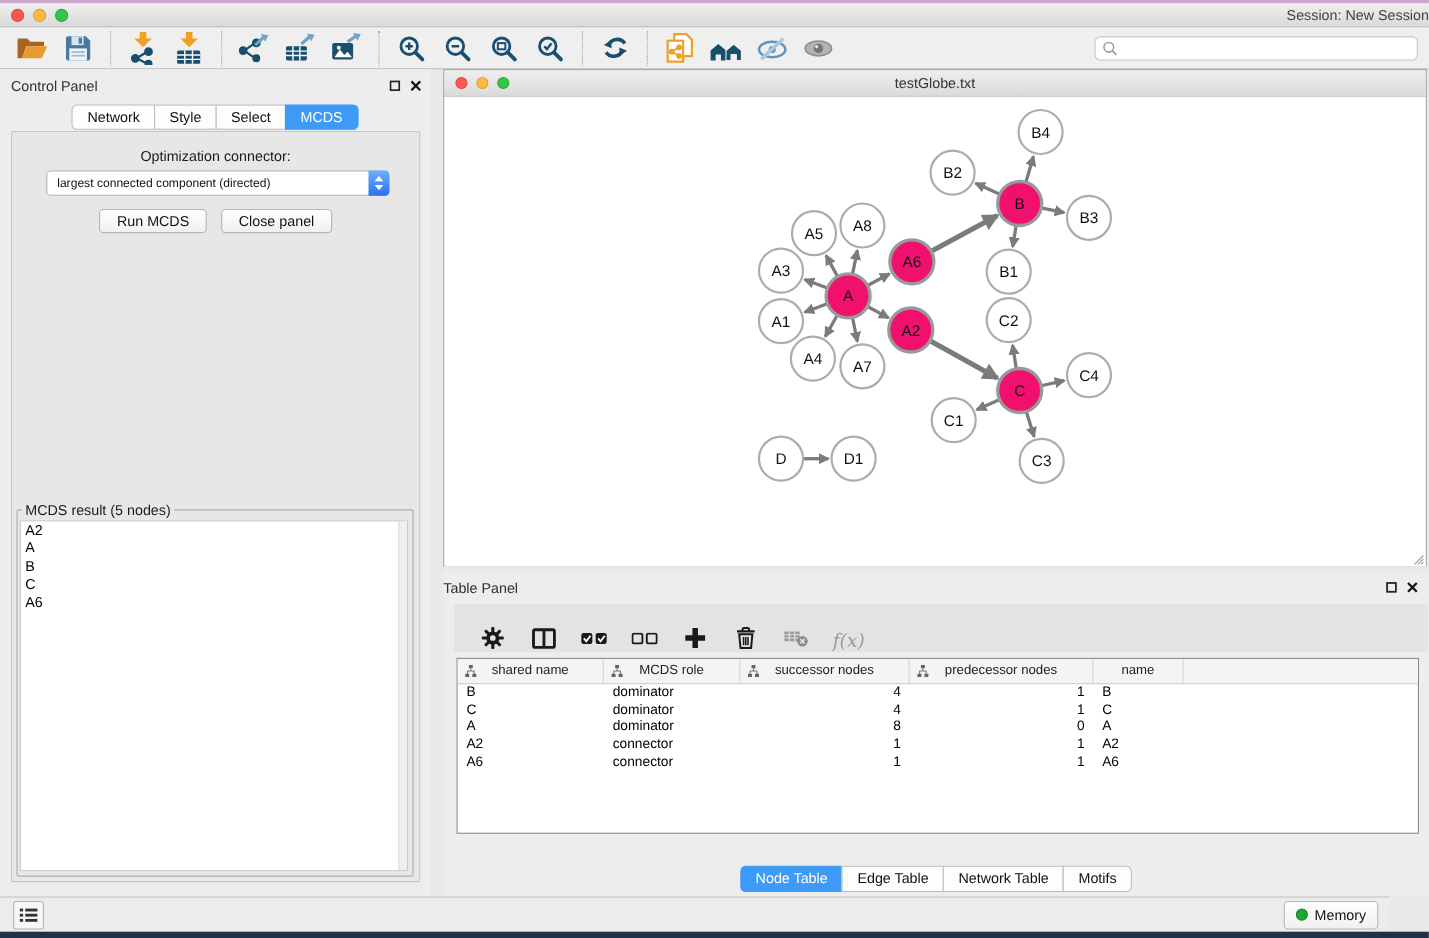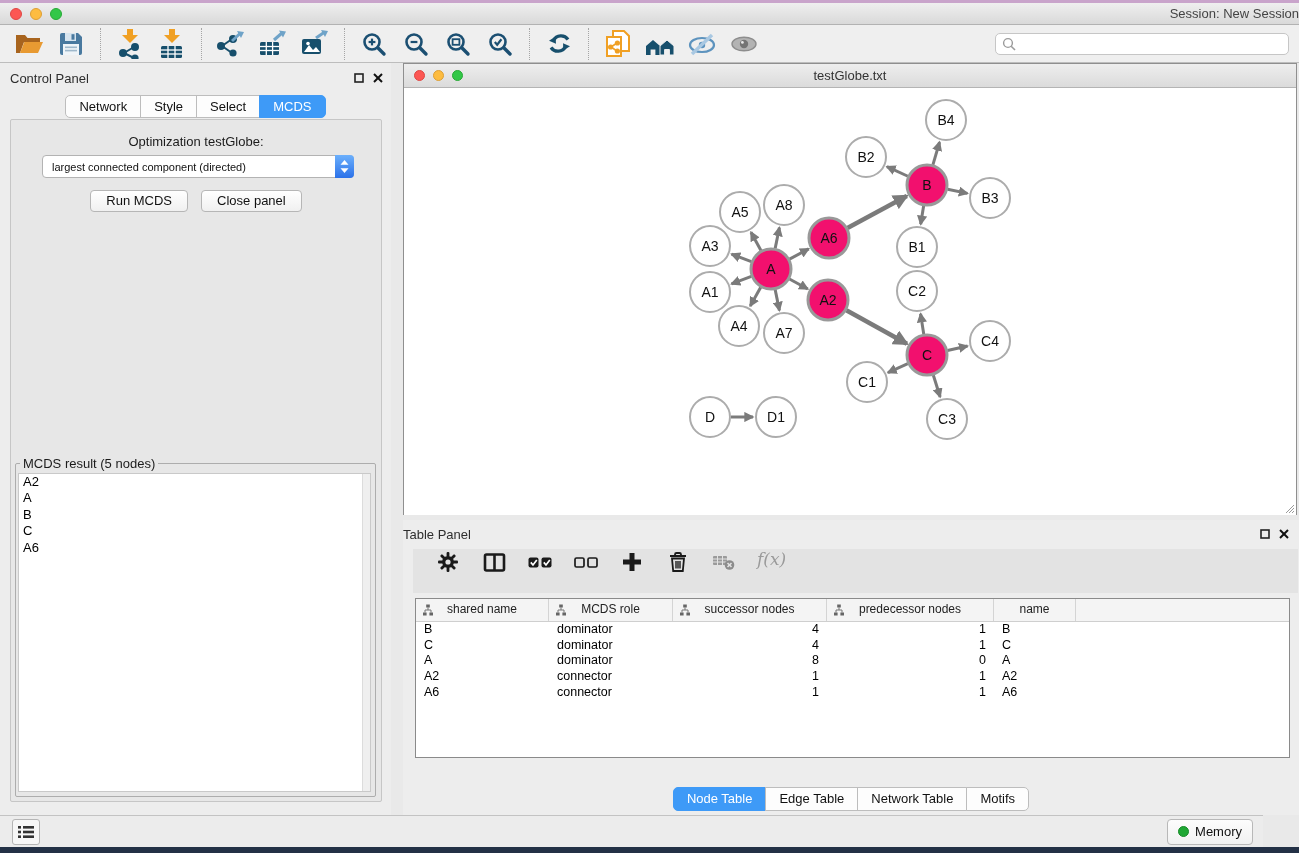--- a/index.html
+++ b/index.html
@@ -70,21 +70,21 @@
     display:flex;align-items:center;position:relative;}
   .nw-titlebar .light{width:11px;height:11px;}
   .nw-title{position:absolute;left:0;right:0;text-align:center;font-size:13px;color:#333;}
   .nw-canvas{position:relative;width:892px;height:427px;background:#fff;}
   .resize-grip{position:absolute;right:1px;bottom:1px;}
 
   
   .table-panel{position:absolute;left:403px;top:520px;width:896px;height:295px;background:#EDEDED;}
   .tp-header{position:absolute;left:0;right:10px;top:6px;height:16px;display:flex;align-items:center;}
   .tp-toolbar{position:absolute;left:10px;right:1px;top:29px;height:44px;background:#E3E3E3;
-    display:flex;align-items:flex-start;gap:20px;padding-left:22px;box-sizing:border-box;}
+    display:flex;align-items:flex-end;gap:20px;padding-left:22px;box-sizing:border-box;}
   .tp-tool{display:flex;align-items:center;justify-content:center;width:26px;height:26px;}
   .fx{font-family:"DejaVu Serif",serif;font-style:italic;font-size:17px;color:#9A9A9A;}
   .table-wrap{position:absolute;left:12px;right:9px;top:78px;height:160px;background:#fff;
     border:1px solid #8A8A8A;box-sizing:border-box;overflow:hidden;}
   .thead{display:flex;height:22px;border-bottom:1px solid #CFCFCF;background:#F4F4F4;}
   .th{position:relative;box-sizing:border-box;border-right:1px solid #D4D4D4;font-size:12px;color:#222;
       text-align:center;line-height:21px;}
   .th svg{position:absolute;left:6px;top:5px;}
   .tr{display:flex;height:15.7px;line-height:15.7px;}
   .td{box-sizing:border-box;font-size:12.5px;color:#000;padding:0 8px;white-space:nowrap;overflow:hidden;}
@@ -321,21 +321,21 @@
         </span>
     </span>
   </div>
   <div class="cp-tabs">
       <div class="seg">Network</div>
       <div class="seg">Style</div>
       <div class="seg">Select</div>
       <div class="seg active">MCDS</div>
     </div>
   <div class="cp-box">
-    <div class="opt-label">Optimization testGlobe:</div>
+    <div class="opt-label">Optimization connector:</div>
     <div class="cp-select">
       <span class="sel-text">largest connected component (directed)</span>
       <span class="stepper">
           <svg width="11" height="15" viewBox="0 0 11 15">
             <path d="M5.5 1L9.5 5.8H1.5z" fill="#fff"></path>
             <path d="M5.5 14L1.5 9.2h8z" fill="#fff"></path>
           </svg>
         </span>
     </div>
     <div class="btn-row">

